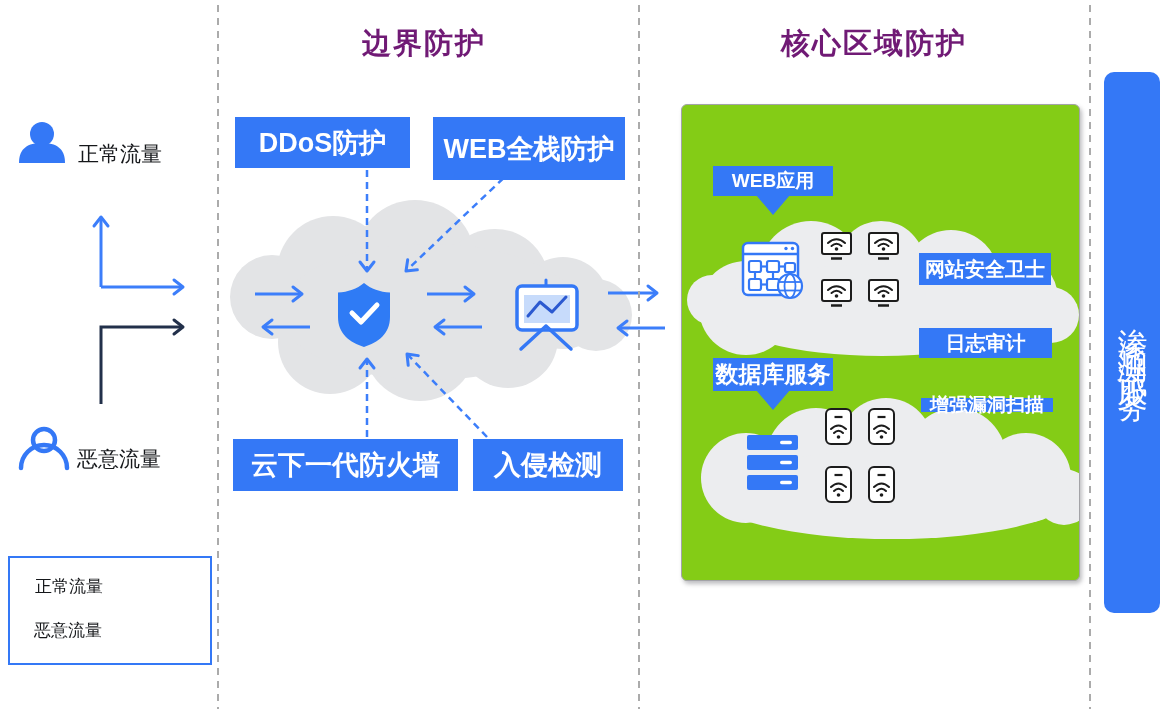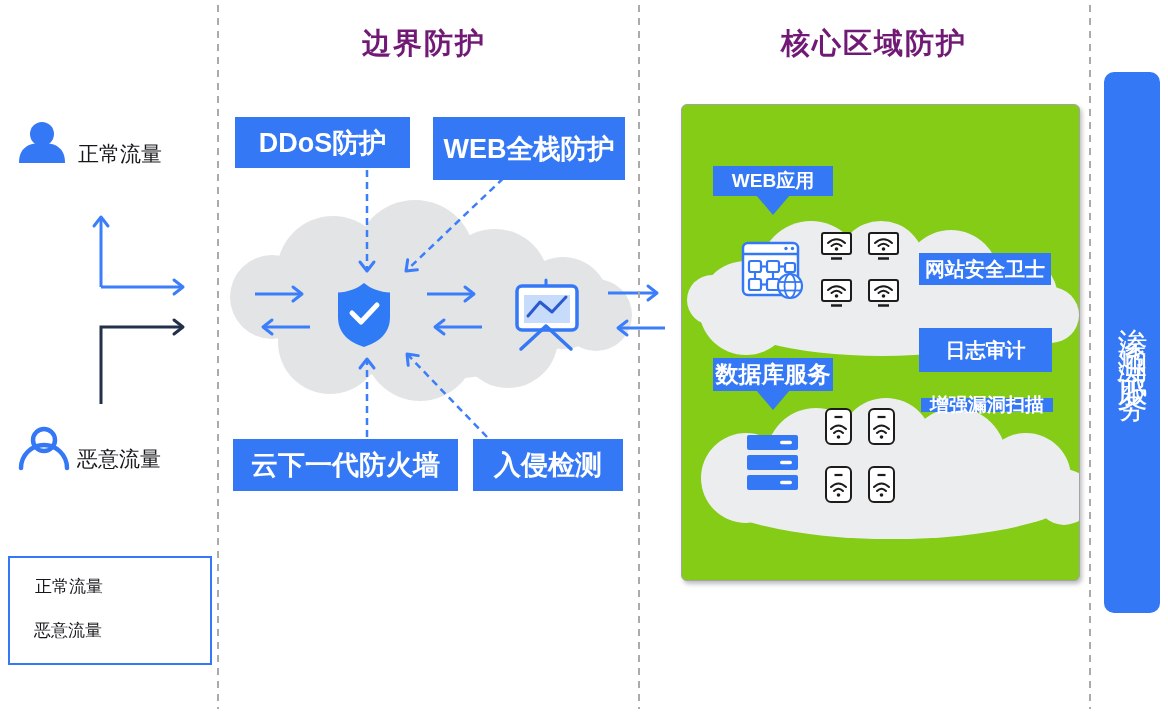--- a/index.html
+++ b/index.html
@@ -234,21 +234,21 @@
       <use href="#ph" x="187" y="362"></use>
     </svg>
 
     <div class="bluebox bb-sm" style="left:31px;top:61px;width:120px;height:30px;font-size:19px">WEB应用</div>
     <div class="tag-pointer" style="left:74px;top:90px"></div>
 
     <div class="bluebox bb-sm" style="left:31px;top:253px;width:120px;height:33px;font-size:23px">数据库服务</div>
     <div class="tag-pointer" style="left:74px;top:285px"></div>
 
     <div class="bluebox bb-sm" style="left:237px;top:148px;width:132px;height:32px">网站安全卫士</div>
-    <div class="bluebox bb-sm" style="left:237px;top:223px;width:133px;height:44px">日志审计</div>
+    <div class="bluebox bb-sm" style="left:237px;top:223px;width:133px;height:30px">日志审计</div>
     <div class="bluebox bb-sm" style="left:239px;top:293px;width:132px;height:14px;font-size:19px">增强漏洞扫描</div>
   </div>
 
   <div class="ribbon">
     <span>渗透测试服务</span>
   </div>
 
   <div class="legend">
     <div class="legend-label" style="left:25px;top:17px">正常流量</div>
     <div class="legend-label" style="left:24px;top:61px">恶意流量</div>

